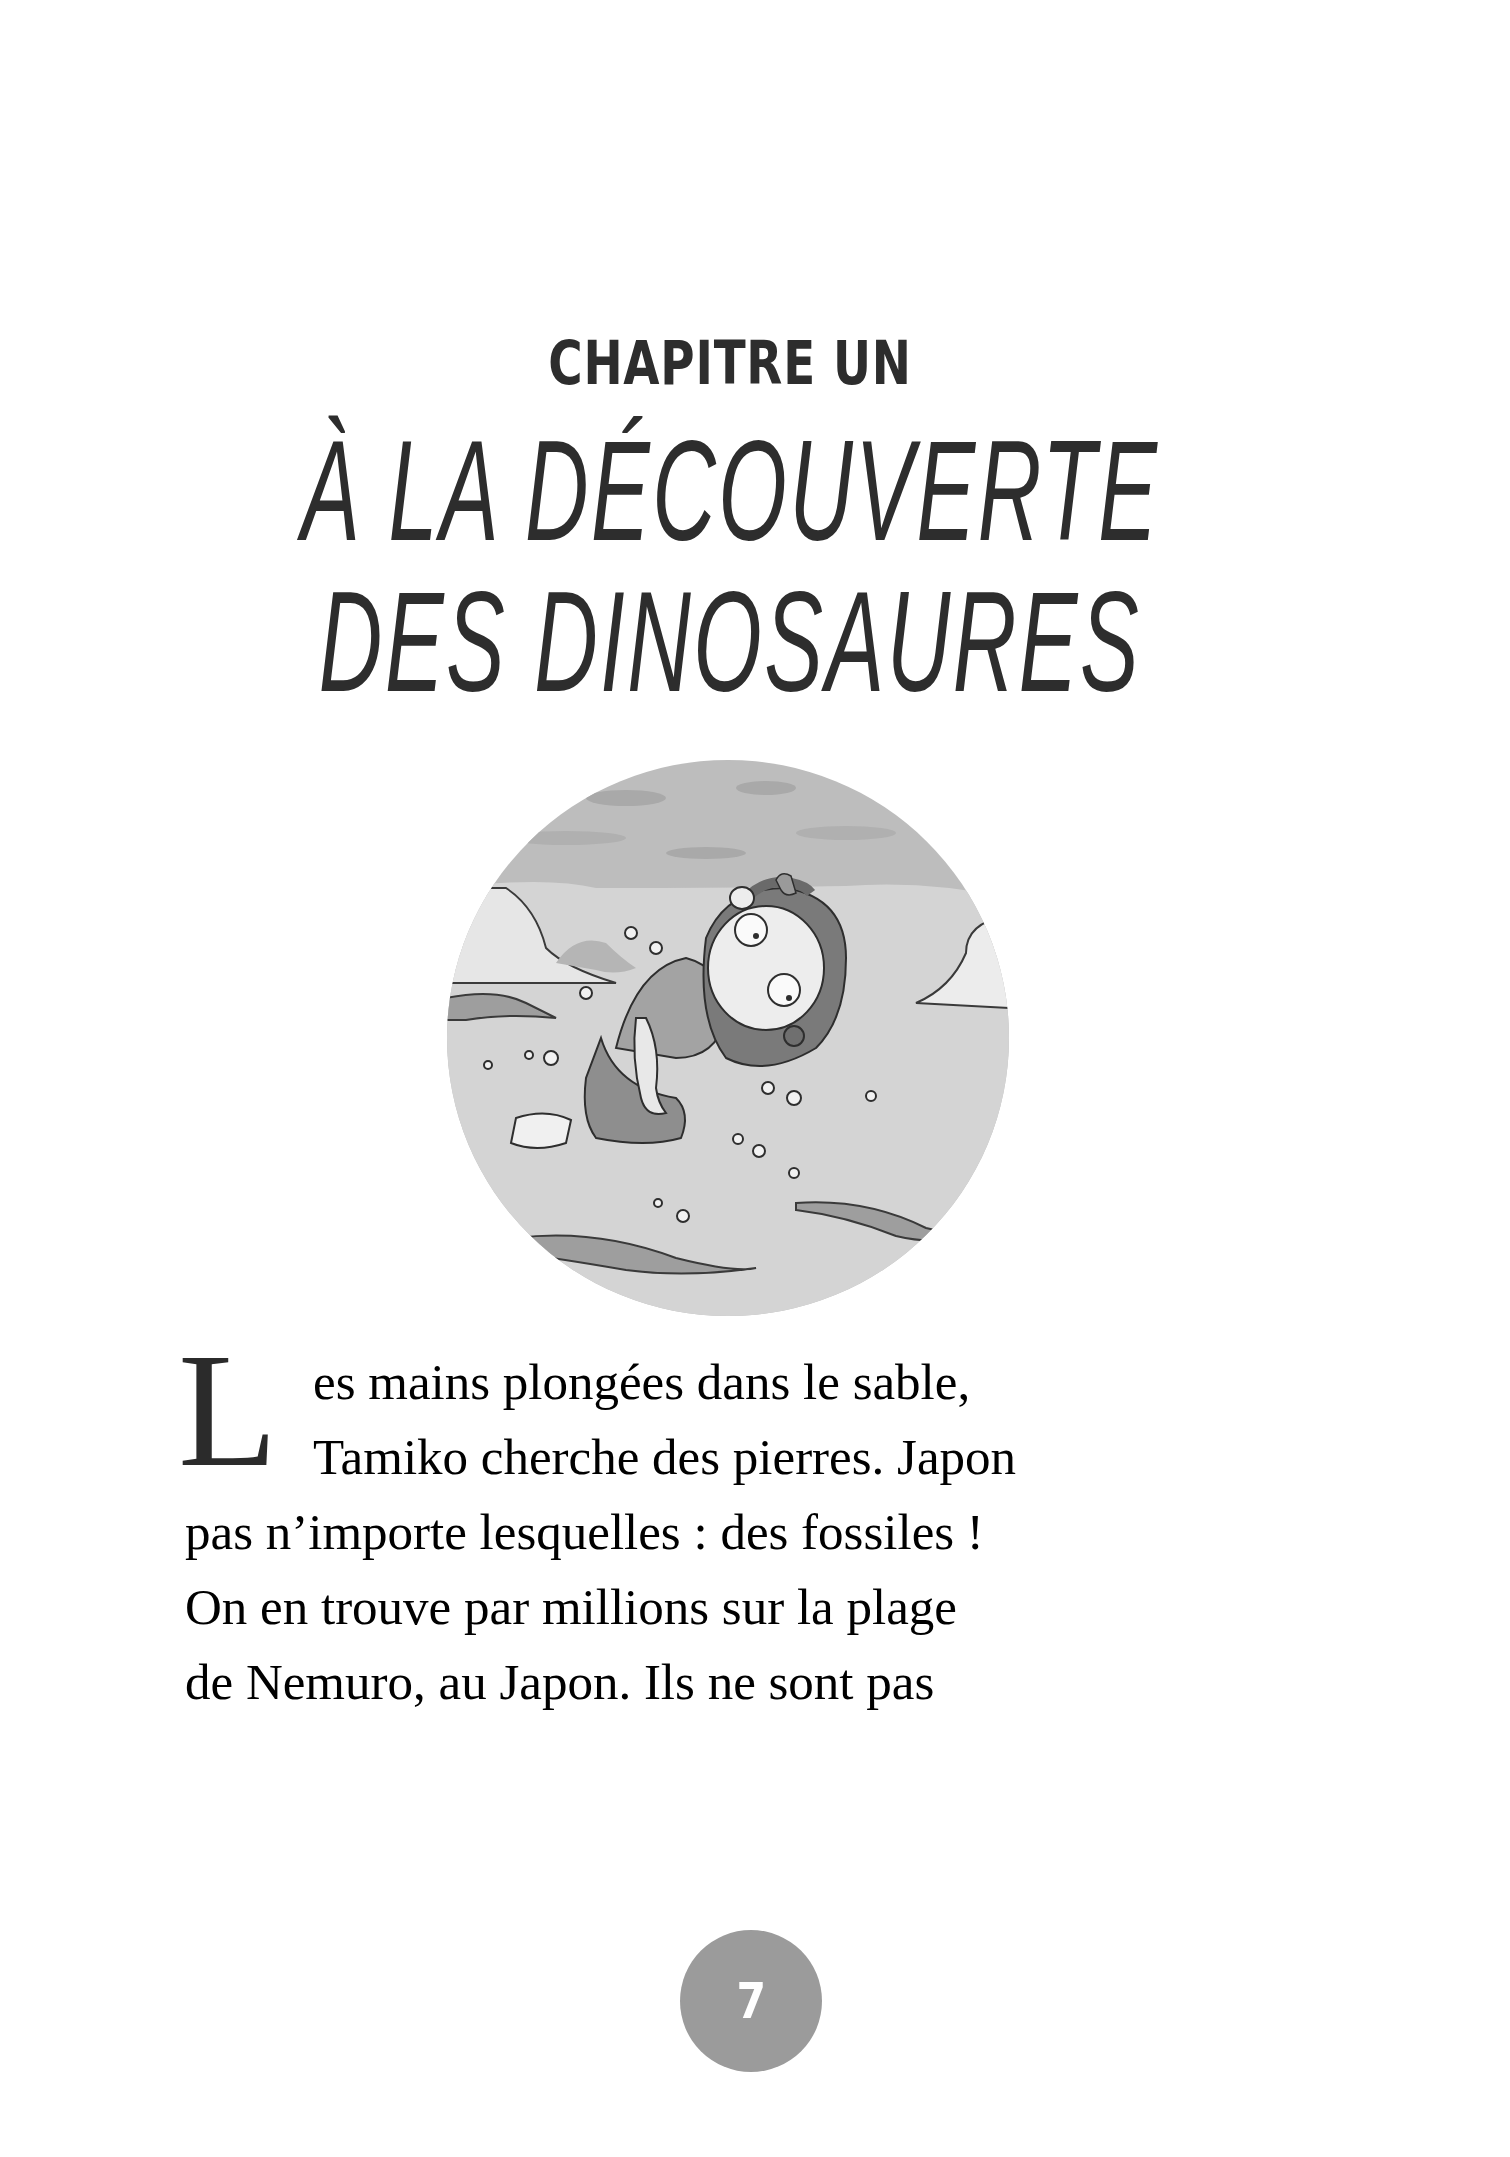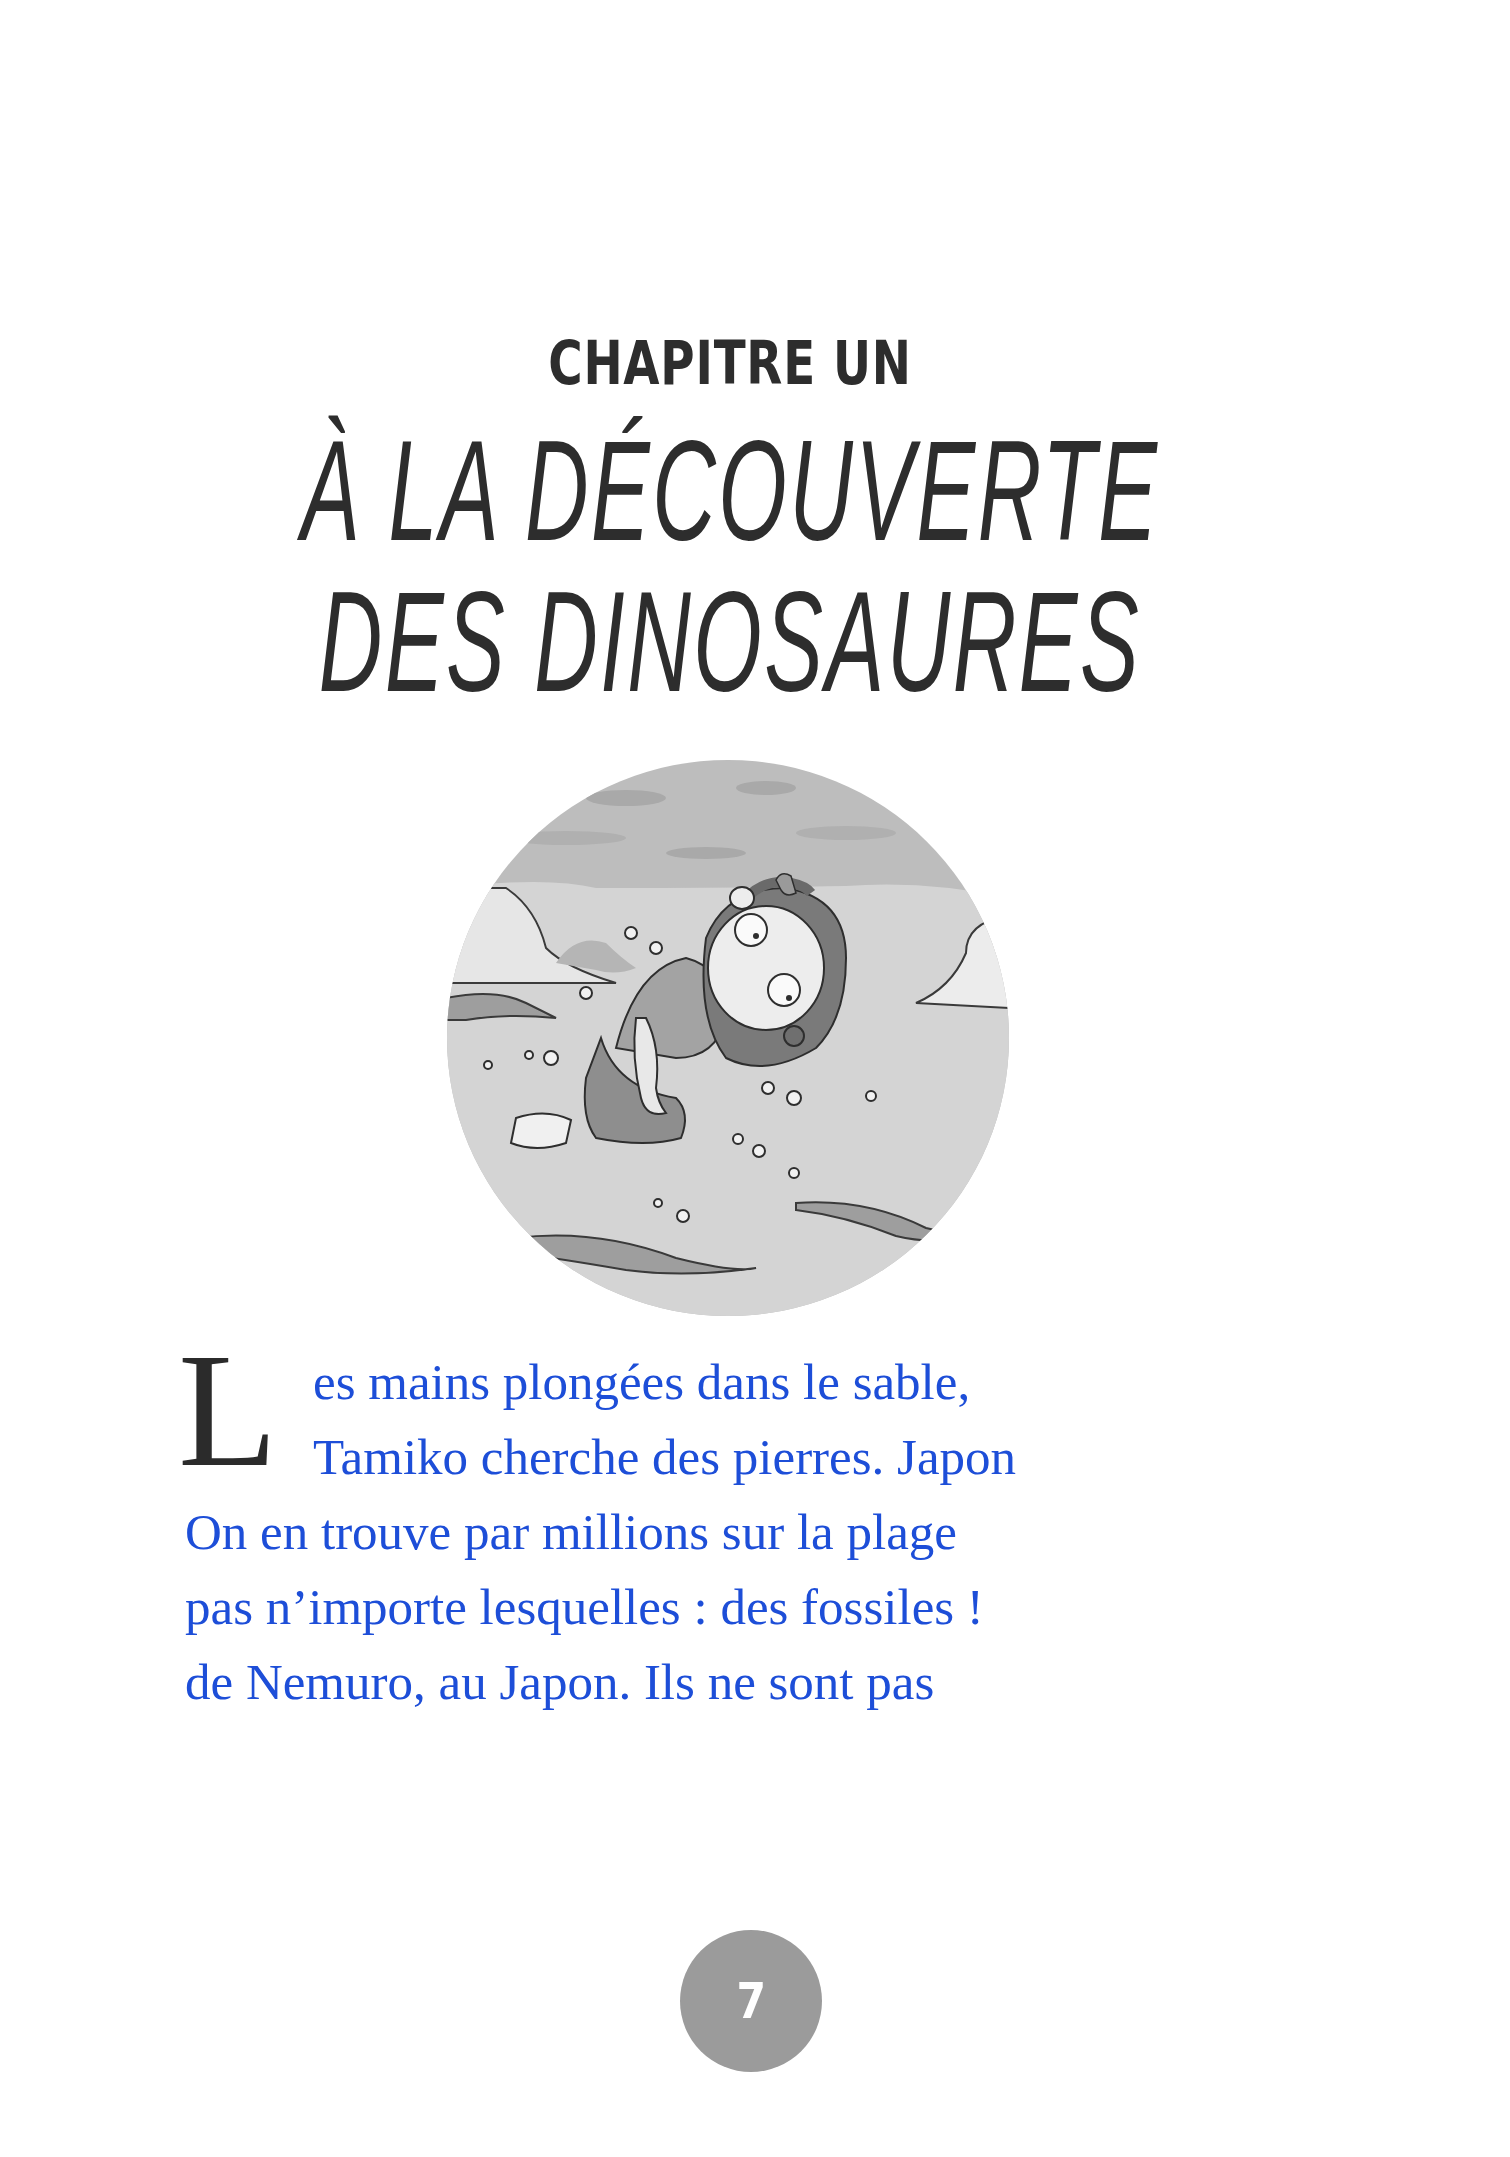--- a/index.html
+++ b/index.html
@@ -19,21 +19,21 @@
     letter-spacing: 4px;
   }
   .title-line-1 { top: 416px; }
   .title-line-2 { top: 567px; }
   .illustration {
     position: absolute; left: 446px; top: 758px; width: 564px; height: 560px;
   }
   .body-text {
     position: absolute; left: 185px; top: 1345px; width: 1000px;
     font-family: "Liberation Serif", serif; font-size: 51px; line-height: 75px;
-    color: #1d4ed8;
+    color: #000000;
   }
   .body-line { display: block; white-space: nowrap; height: 75px; }
   .indent { padding-left: 128px; }
   .drop-cap {
     position: absolute; left: 178px; top: 1330px;
     font-family: "Liberation Serif", serif; font-size: 163px; line-height: 160px;
     color: #2b2b2b;
   }
   .page-badge {
     position: absolute; left: 680px; top: 1930px; width: 142px; height: 142px;
@@ -110,20 +110,20 @@
       <path d="M330,122 Q335,112 345,118 L350,135 Q340,140 335,132 Z" fill="#9a9a9a" stroke="#2e2e2e" stroke-width="1.5"></path>
       <circle cx="348" cy="278" r="10" fill="#6f6f6f" stroke="#2e2e2e" stroke-width="2"></circle>
     </g>
   </svg>
 </div>
 
 <div class="drop-cap">L</div>
 <div class="body-text">
   <span class="body-line indent">es mains plongées dans le sable,</span>
   <span class="body-line indent">Tamiko cherche des pierres. Japon</span>
+  <span class="body-line">pas n’importe lesquelles : des fossiles !</span>
   <span class="body-line">On en trouve par millions sur la plage</span>
-  <span class="body-line">pas n’importe lesquelles : des fossiles !</span>
   <span class="body-line">de Nemuro, au Japon. Ils ne sont pas</span>
 </div>
 
 <div class="page-badge">
   <span class="page-number">7</span>
 </div>
 
 </body></html>

